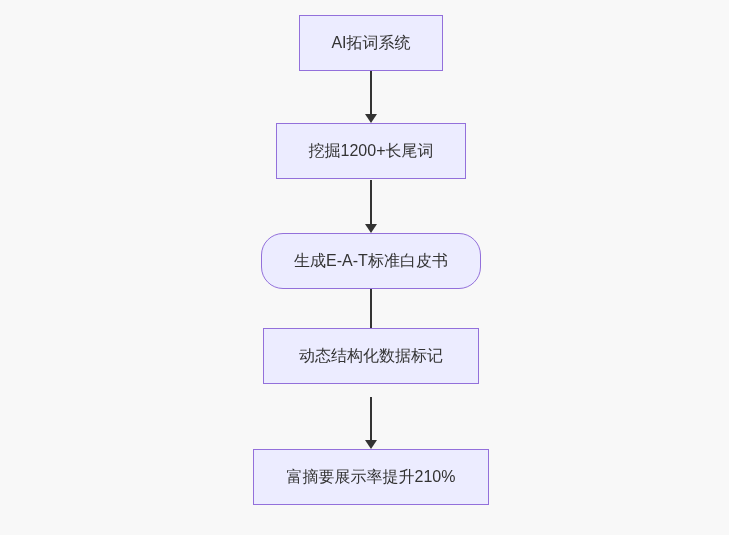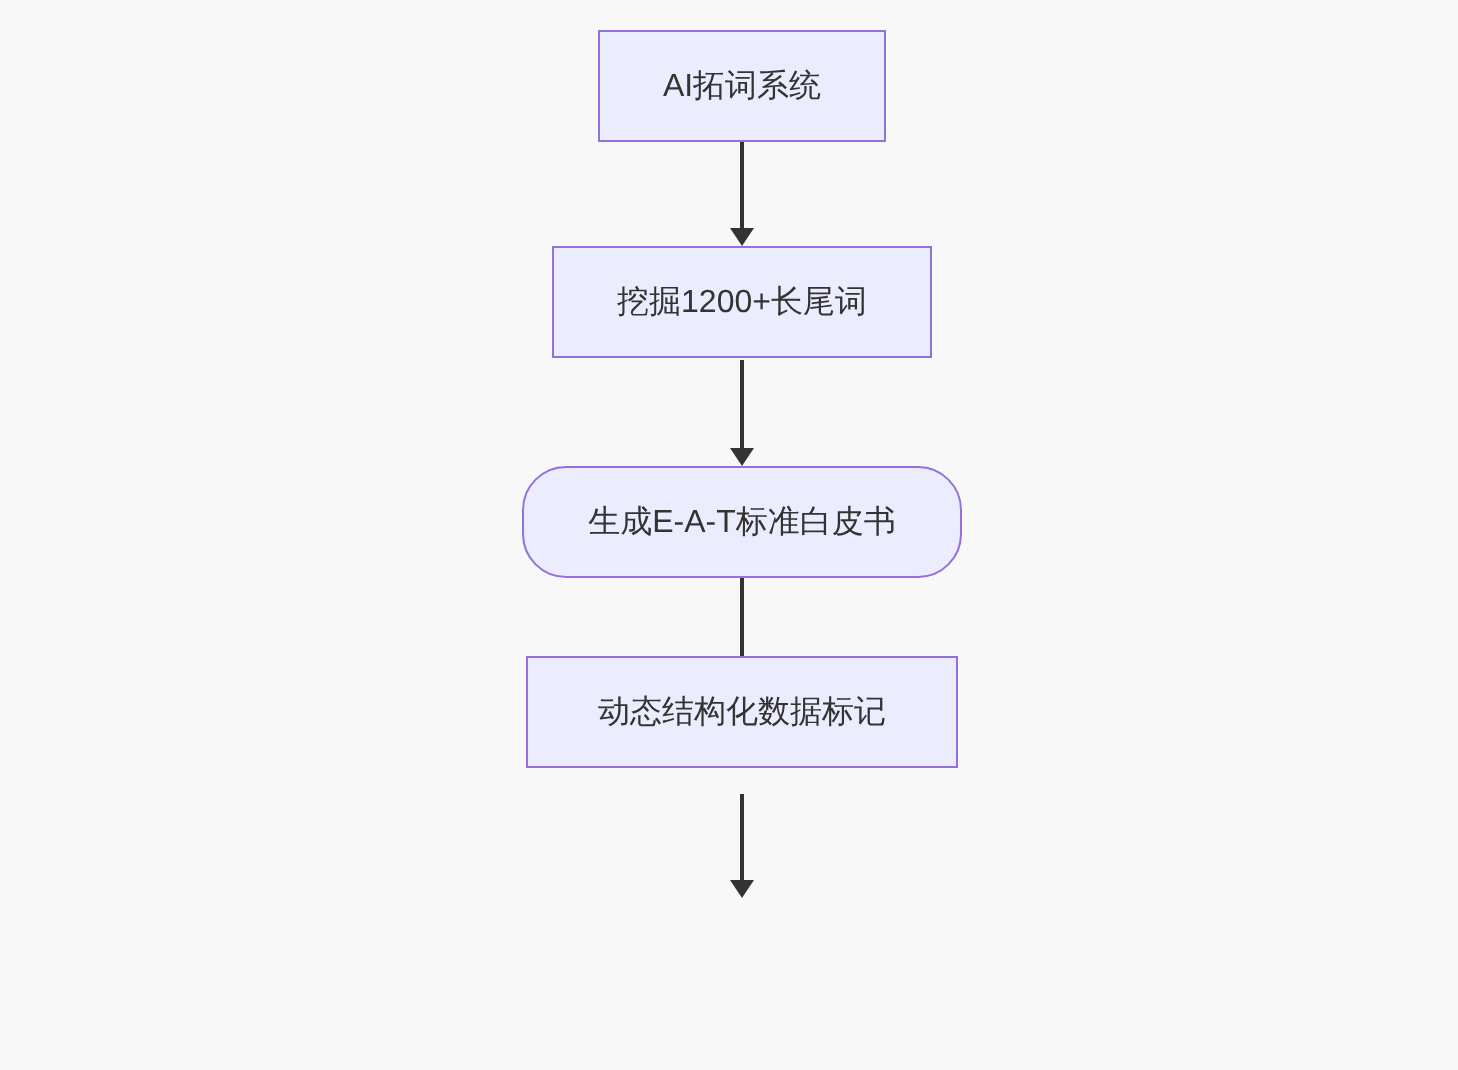--- a/index.html
+++ b/index.html
@@ -84,14 +84,17 @@
 
   <div class="node" style="top:328px; min-width:216px;">
     <span>动态结构化数据标记</span>
   </div>
 
   <div class="arrow" style="top:397px; height:52px;">
     <div class="line"></div>
     <div class="head"></div>
   </div>
 
+  <div class="node" style="top:449px; min-width:236px;">
+    <span>富摘要展示率提升210%</span>
+  </div>
 
 </div>
 
 </body></html>

